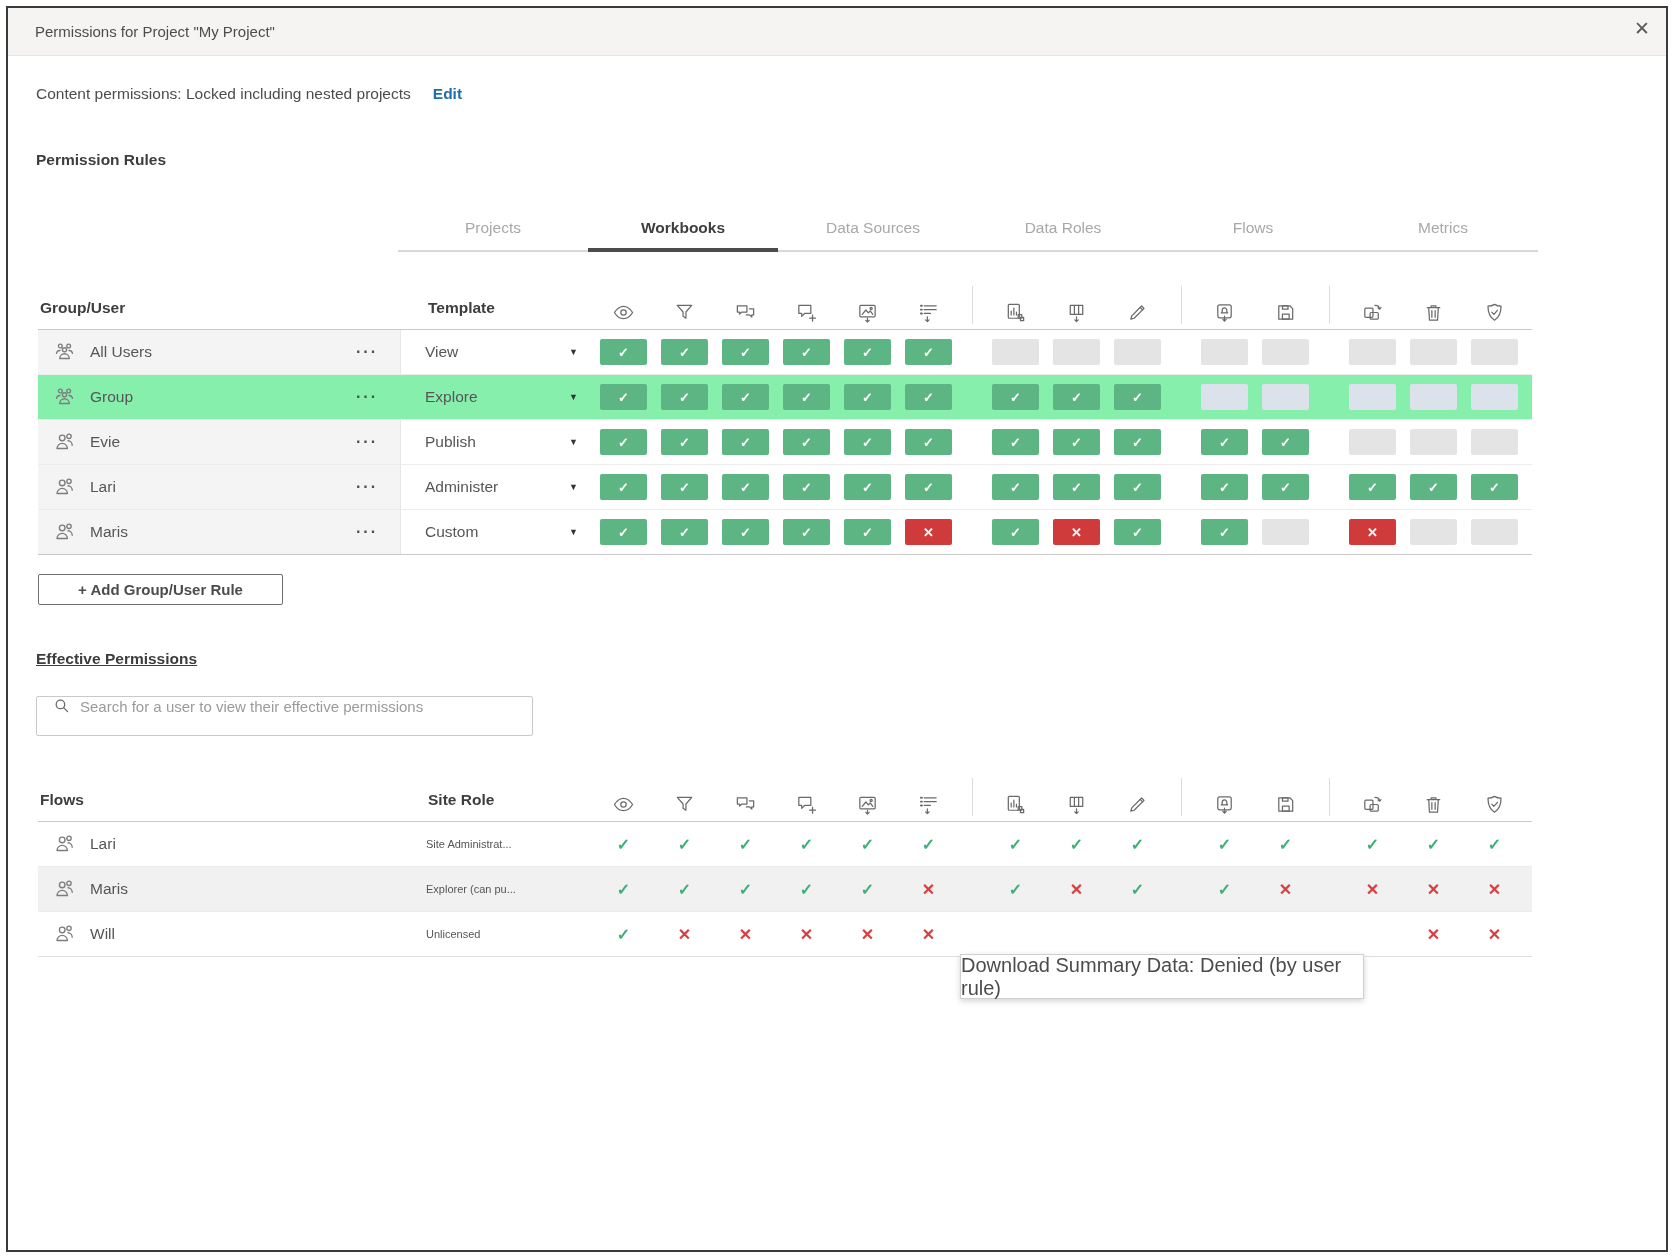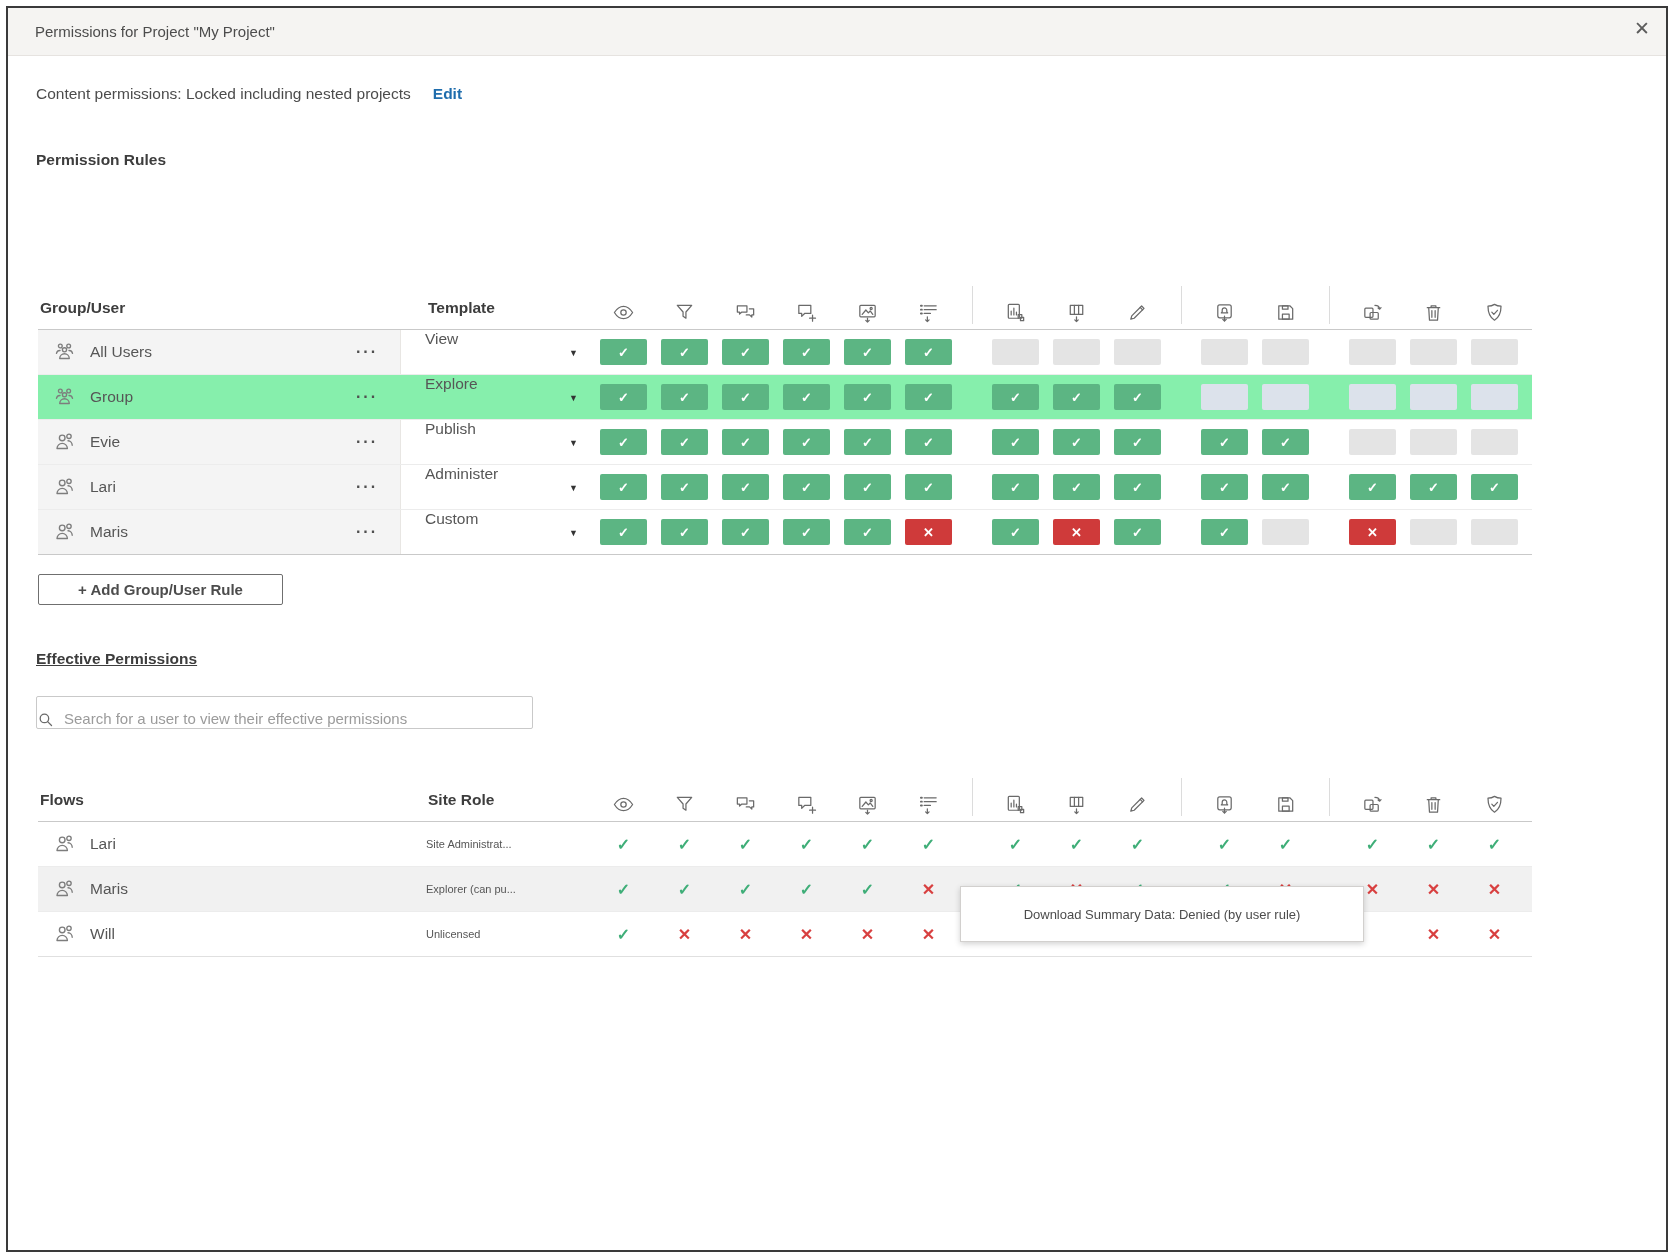--- a/index.html
+++ b/index.html
@@ -35,66 +35,74 @@
   .icn { color:#6a6a6a; } .icn svg { display:block; width:23px; height:23px; }
   .picn { color:#7d7d7d; } .picn svg { display:block; width:25px; height:25px; }
 
   .prow { display:flex; align-items:center; height:45px; border-bottom:1px solid #ececec; }
   .prow:last-child { border-bottom:1px solid #c9c9c9; }
   .prow.selected { background:#86efac; }
   .gcell { width:362px; height:100%; background:#f4f4f4; display:flex; align-items:center; padding-left:14px; }
   .prow.selected .gcell { background:transparent; }
   .gname { margin-left:13px; font-size:15.5px; color:#565656; }
   .more { margin-left:auto; margin-right:22px; color:#4f4f4f; font-size:16px; letter-spacing:2px; font-weight:700; cursor:pointer; line-height:1; }
-  .tcell { width:200px; height:100%; display:flex; padding-left:24px; border-left:1px solid #e8e6e3; font-size:15.5px; color:#565656; cursor:pointer;flex-direction:column; }
+  .tcell { width:200px; height:100%; display:flex; align-items:center; padding-left:24px; border-left:1px solid #e8e6e3; font-size:15.5px; color:#565656; cursor:pointer; }
   .prow.selected .tcell { border-left-color:transparent; }
   .tarrow { margin-left:auto; margin-right:22px; font-size:9px; color:#333; }
   .pcells { display:flex; align-items:center; }
   .pcell { width:47px; height:26px; border-radius:2px; background:#e4e4e4; margin-right:14px; display:flex; align-items:center; justify-content:center; color:#fff; font-size:13px; font-weight:700; cursor:pointer; }
   .pcell.check { background:#5cb583; }
   .pcell.x { background:#cf3a3a; }
   .prow.selected .pcell.none { background:#dce2eb; }
 
   .addbtn { position:absolute; left:30px; top:566px; width:245px; height:31px; border:1px solid #6f6f6f; border-radius:2px; background:#fff; font-size:15px; font-weight:600; color:#4c4c4c; display:flex; align-items:center; justify-content:center; cursor:pointer; font-family:inherit; }
 
-  .search { position:absolute; left:28px; top:688px; width:497px; height:33px; border:1px solid #c9c9c9; border-radius:2px; display:flex; align-items:flex-end; padding-left:0; color:#8a8a8a; }
+  .search { position:absolute; left:28px; top:688px; width:497px; height:40px; border:1px solid #c9c9c9; border-radius:2px; display:flex; align-items:flex-start; padding-left:16px; color:#8a8a8a; }
   .search svg { width:17px; height:17px; }
   .search input { border:none; outline:none; flex:1; font-size:15px; color:#555; font-family:inherit; margin-left:8px; background:transparent; }
   .search input::placeholder { color:#9b9b9b; }
 
   .etable { position:absolute; left:30px; top:752px; width:1494px; }
   .ehead { position:relative; height:62px; border-bottom:1px solid #c9c9c9; }
   .erow { display:flex; align-items:center; height:45px; border-bottom:1px solid #ececec; }
   .erow:last-child { border-bottom:1px solid #e0e0e0; }
   .erow.hl { background:#f1f1f1; }
   .ecell-name { width:362px; display:flex; align-items:center; padding-left:14px; }
   .ecell-role { width:200px; padding-left:26px; font-size:11px; color:#565656; white-space:nowrap; }
   .marks { display:flex; align-items:center; }
   .mark { width:47px; margin-right:14px; text-align:center; font-size:16px; font-weight:600; }
   .mark.check { color:#3fae78; }
   .mark.x { color:#d84040; }
   .mark.hidden { visibility:hidden; }
 
-  .tooltip { position:absolute; left:952px; top:878px; width:404px; height:56px; background:#fff; border:1px solid #d2d0ce; box-shadow:0 2px 6px rgba(0,0,0,.18); display:flex; align-items:center; justify-content:center; font-size:13px; color:#4c4c4c; z-index:10; }
+  .tooltip { position:absolute; left:952px; top:946px; width:404px; height:45px; background:#fff; border:1px solid #d2d0ce; box-shadow:0 2px 6px rgba(0,0,0,.18); display:flex; align-items:center; justify-content:center; font-size:20px; color:#4c4c4c; z-index:10; }
 </style>
 </head>
 <body>
 
 <div class="dialog">
   <div class="titlebar">
     <span class="title">Permissions for Project "My Project"</span>
     <span class="close">✕</span>
   </div>
 
   <div class="cperm">
     <span>Content permissions: Locked including nested projects</span><span class="editlink">Edit</span>
   </div>
 
   <div class="sect" id="perm-rules-heading">Permission Rules</div>
 
+  <div class="tabs" id="tabs">
+      <div class="tab">Projects</div>
+      <div class="tab active">Workbooks</div>
+      <div class="tab">Data Sources</div>
+      <div class="tab">Data Roles</div>
+      <div class="tab">Flows</div>
+      <div class="tab">Metrics</div>
+    </div>
 
   <div class="ptable">
     <div class="phead">
       <span class="col-label" id="gu-label">Group/User</span>
       <span class="col-label" id="tpl-label">Template</span>
       <div class="cap-icons" id="cap-icons-1">
           <span class="slot">
             <span class="icn">
               <svg viewBox="0 0 24 24" fill="none" stroke="currentColor" stroke-width="1.3" stroke-linecap="round" stroke-linejoin="round">
                 <path d="M2.5 12C5.2 7.6 8.6 5.5 12 5.5s6.8 2.1 9.5 6.5c-2.7 4.4-6.1 6.5-9.5 6.5S5.2 16.4 2.5 12z"></path>

